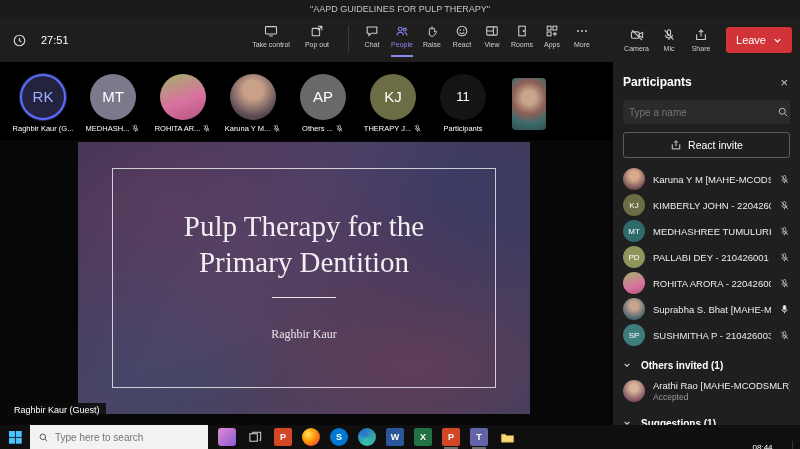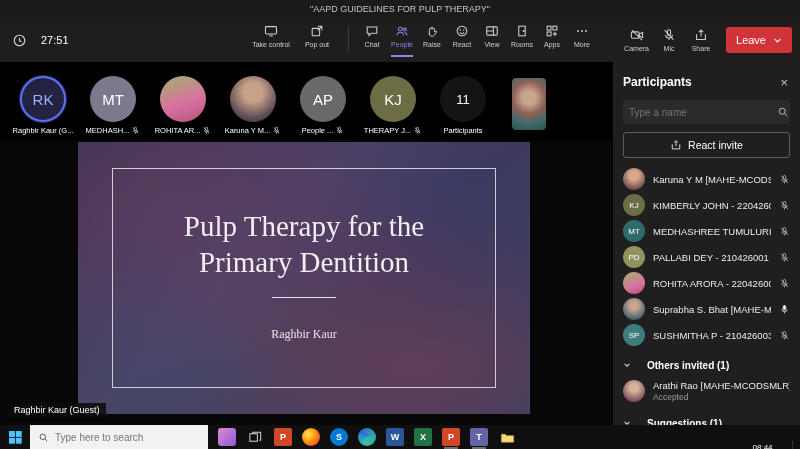--- a/index.html
+++ b/index.html
@@ -22,22 +22,22 @@
   .tb-item.active { color:#8589f0; }
   .tb-item.active::after { content:""; position:absolute; left:4px; right:4px; bottom:-7px;
     height:2px; background:#8589f0; }
   .tb-divider { width:1px; height:26px; background:#3c3b3a; margin:4px 8px 0; }
   .tb-right { margin-left:auto; display:flex; align-items:center; gap:2px; margin-right:8px; }
   .leave-btn { display:flex; align-items:center; gap:7px; background:#d13438; color:#fff;
     font-size:11px; height:26px; padding:0 10px; border-radius:3px; margin-left:8px; cursor:pointer; }
   .ic { display:block; }
 
   
-  .filmstrip { position:absolute; top:72px; left:0; width:613px; height:78px; background:#000;
-    display:flex; align-items:flex-start; padding:4px 0 0 8px; }
+  .filmstrip { position:absolute; top:62px; left:0; width:613px; height:78px; background:#000;
+    display:flex; align-items:center; padding:4px 0 0 8px; }
   .tile { width:70px; display:flex; flex-direction:column; align-items:center; cursor:pointer; }
   .avatar { width:46px; height:46px; border-radius:50%; display:flex; align-items:center;
     justify-content:center; font-size:15px; color:#fff; }
   .tile-name { margin-top:4px; display:flex; align-items:center; gap:2px; font-size:7.5px;
     color:#fff; white-space:nowrap; max-width:68px; overflow:hidden; }
   .a-rk { background:#23233f; color:#9fb0ff; border:2px solid #5b6dff; box-shadow:0 0 0 1px #2b2b55; }
   .a-mt { background:#7a7a8c; }
   .a-ap { background:#696969; }
   .a-kj { background:#6d6d45; }
   .a-count { background:#141414; font-size:13px; }
@@ -81,21 +81,21 @@
   .prow { height:26px; display:flex; align-items:center; gap:8px; cursor:pointer; }
   .pava { width:22px; height:22px; border-radius:50%; flex:0 0 22px; display:flex;
     align-items:center; justify-content:center; font-size:8px; color:#fff; }
   .pname { flex:1; font-size:9.5px; color:#ececec; white-space:nowrap; overflow:hidden; }
   .pa-kj { background:#6d6d45; } .pa-mt { background:#2f6b6b; } .pa-pd { background:#8f945c; }
   .pa-sp { background:#3f7d7d; }
   .pa-karuna { background:radial-gradient(circle at 50% 35%,#d8a98c 25%,#6b4a52 75%); }
   .pa-rohita { background:linear-gradient(160deg,#9fb36a 0%,#d9739f 60%,#b2547f 100%); }
   .pa-supra { background:radial-gradient(circle at 50% 35%,#caa58e 22%,#41616b 75%); }
   .pa-arathi { background:radial-gradient(circle at 50% 35%,#d8b49a 22%,#7a4a5c 75%); }
-  .sec-head { margin-top:6px; height:22px; display:flex; align-items:center; gap:16px;
+  .sec-head { margin-top:6px; height:22px; display:flex; align-items:center; gap:10px;
     color:#fff; font-size:10px; font-weight:bold; cursor:pointer; }
   .prow2 { height:30px; display:flex; align-items:center; gap:8px; cursor:pointer; }
   .pcol { display:flex; flex-direction:column; line-height:1.25; overflow:hidden; }
   .pstatus { font-size:8.5px; color:#9a9a9a; }
 
   
   .taskbar { position:absolute; bottom:0; left:0; right:0; height:24px; background:#0f0f0f;
     display:flex; align-items:center; }
   .start { width:30px; height:24px; display:flex; align-items:center; justify-content:center; cursor:pointer; }
   .tb-search { width:178px; height:24px; background:#f2f2f2; display:flex; align-items:center;
@@ -356,21 +356,21 @@
               </g>
             </svg>
           </span>
       </div>
     </div>
     <div class="tile">
       <div class="avatar a-ap">
           <span>AP</span>
         </div>
       <div class="tile-name">
-          <span>People ...</span>
+          <span>Others ...</span>
         <span>
             <svg class="ic" viewBox="0 0 16 16" width="9" height="9">
               <g stroke="#c9c9c9" fill="none" stroke-width="1.4">
                 <rect x="6.2" y="2.2" width="3.6" height="6.2" rx="1.8"></rect>
                 <path d="M4.3 7.5a3.7 3.7 0 007.4 0M8 11.2v2.4"></path>
                 <line x1="3" y1="2.5" x2="13" y2="13"></line>
               </g>
             </svg>
           </span>
       </div>

